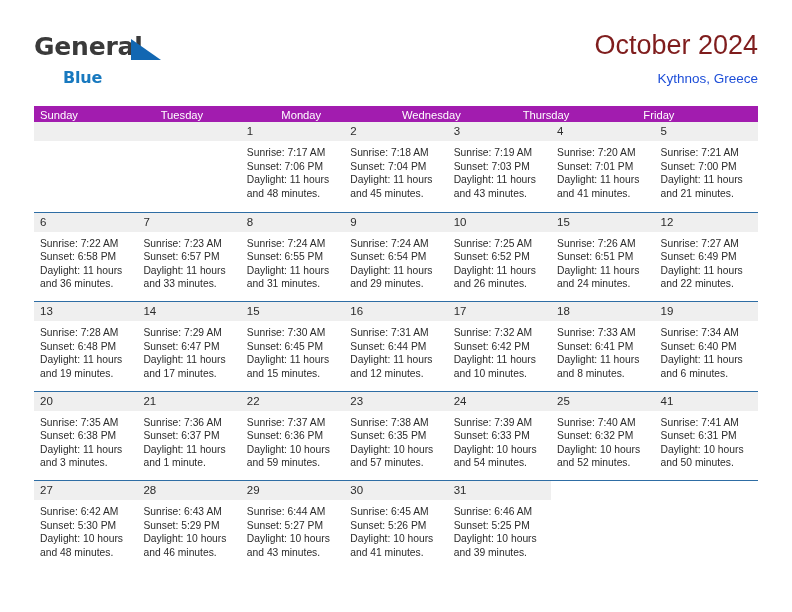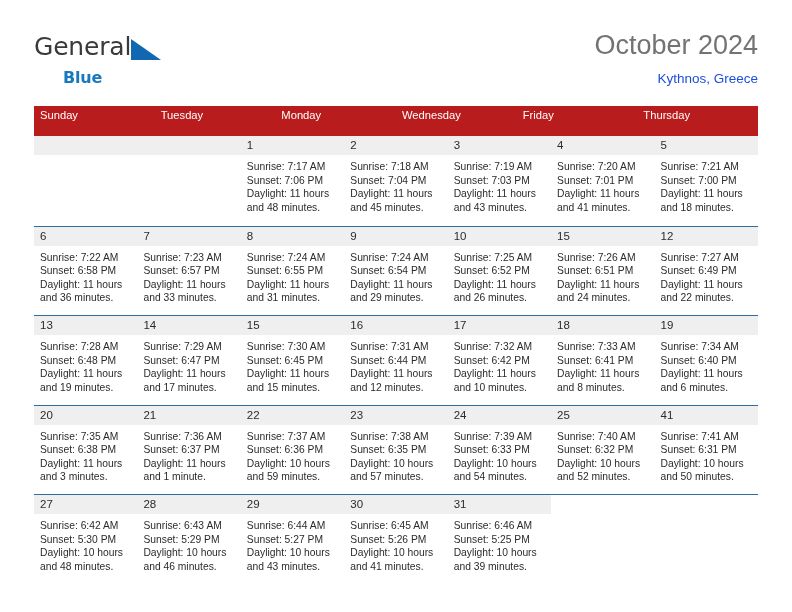--- a/index.html
+++ b/index.html
@@ -37,21 +37,21 @@
     height: 56px;
   }
   .logo-general {
     position: absolute;
     left: 0;
     top: 0;
     font-size: 25px;
     letter-spacing: -0.2px;
     color: #3a3a3a;
     font-family: "DejaVu Sans", sans-serif;
-    font-weight: 400;
+    font-weight: 700;
   }
   .logo-blue {
     position: absolute;
     left: 29px;
     top: 36px;
     font-size: 16px;
     letter-spacing: -0.2px;
     color: #1879bf;
     font-family: "DejaVu Sans", sans-serif;
     font-weight: 700;
@@ -68,21 +68,21 @@
 
   .title-block {
     position: absolute;
     right: 0;
     top: 0;
     text-align: right;
   }
   .cal-title {
     font-size: 27px;
     font-weight: 400;
-    color: #737373;
+    color: #7f1d1d;
     line-height: 34px;
     font-family: "Liberation Sans", sans-serif;
     white-space: nowrap;
   }
   .cal-subtitle {
     font-size: 13.5px;
     font-weight: 400;
     color: #1d4ed8;
     line-height: 20px;
     margin-top: 7px;
@@ -91,22 +91,22 @@
 
   
   .calendar {
     position: absolute;
     left: 34px;
     top: 106px;
     width: 724px;
   }
   .dow-row {
     display: flex;
-    background: #b91c1c;
-    height: 30px;
+    background: #a21caf;
+    height: 16px;
   }
   .dow-cell {
     flex: 1 1 0;
     color: #ffffff;
     font-size: 11.2px;
     line-height: 19px;
     padding-left: 6px;
     box-sizing: border-box;
     white-space: nowrap;
     overflow: hidden;
@@ -173,22 +173,22 @@
     </div>
 
   </div>
 
   <div class="calendar">
     <div class="dow-row" id="dow-row">
         <div class="dow-cell">Sunday</div>
         <div class="dow-cell">Tuesday</div>
         <div class="dow-cell">Monday</div>
         <div class="dow-cell">Wednesday</div>
+        <div class="dow-cell">Thursday</div>
         <div class="dow-cell">Friday</div>
-        <div class="dow-cell">Thursday</div>
       </div>
     <div id="weeks-container">
         <div class="week-row first">
           <div class="day-cell empty">
             <div class="day-num-band">
               <span class="day-num"></span>
             </div>
             <div class="day-lines"></div>
           </div>
           <div class="day-cell empty">
@@ -242,21 +242,21 @@
             </div>
           </div>
           <div class="day-cell">
             <div class="day-num-band">
               <span class="day-num">5</span>
             </div>
             <div class="day-lines">
               <div class="day-line">Sunrise: 7:21 AM</div>
               <div class="day-line">Sunset: 7:00 PM</div>
               <div class="day-line">Daylight: 11 hours</div>
-              <div class="day-line">and 18 minutes.</div>
+              <div class="day-line">and 21 minutes.</div>
             </div>
           </div>
         </div>
         <div class="week-row">
           <div class="day-cell">
             <div class="day-num-band">
               <span class="day-num">6</span>
             </div>
             <div class="day-lines">
               <div class="day-line">Sunrise: 7:22 AM</div>

